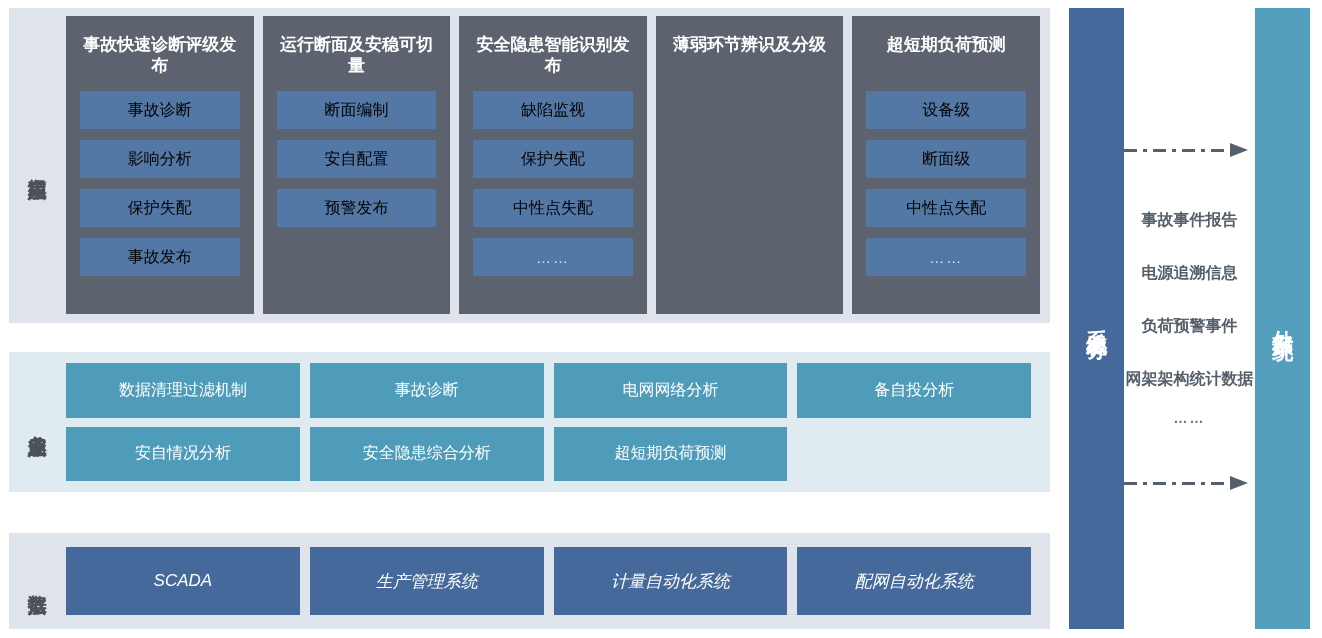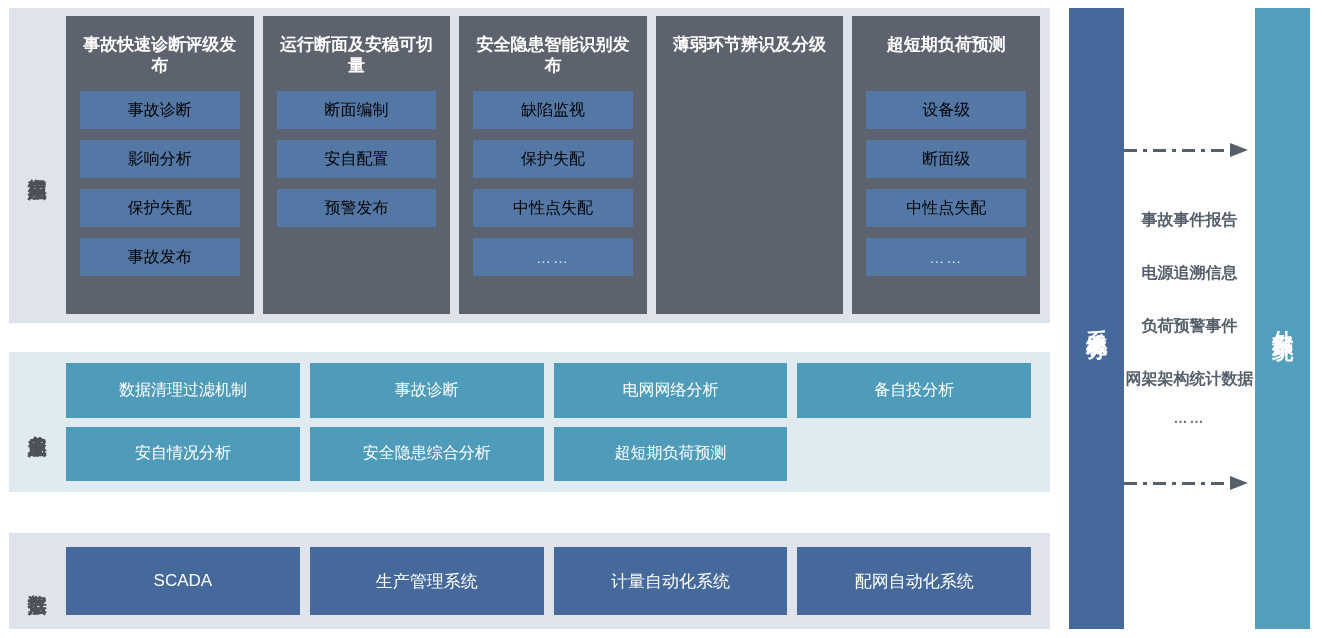--- a/index.html
+++ b/index.html
@@ -56,21 +56,21 @@
 
   
   #panel-data{left:9px;top:533px;width:1041px;height:96px;background:#dee3ec;}
   #panel-data .panel-label{color:#4c515a;}
   .data-grid{
     flex:1;display:grid;grid-template-columns:repeat(4,1fr);
     gap:0 10px;padding:14px 19px 14px 0;box-sizing:border-box;
   }
   .data-item{
     background:#45699a;color:#ffffff;font-size:17px;
-    display:flex;align-items:center;justify-content:center;text-align:center;
+    display:flex;align-items:center;justify-content:center;text-align:center;font-style:italic;
   }
 
   
   .vbar{
     position:absolute;display:flex;align-items:center;justify-content:center;
     color:#ffffff;font-weight:bold;font-size:21px;letter-spacing:3px;
   }
   .vbar span{writing-mode:vertical-rl;text-orientation:upright;line-height:1.25;}
   #bar-system{left:1069px;top:8px;width:55px;height:621px;background:#45699a;}
   #bar-external{left:1255px;top:8px;width:55px;height:621px;background:#529ebc;}

